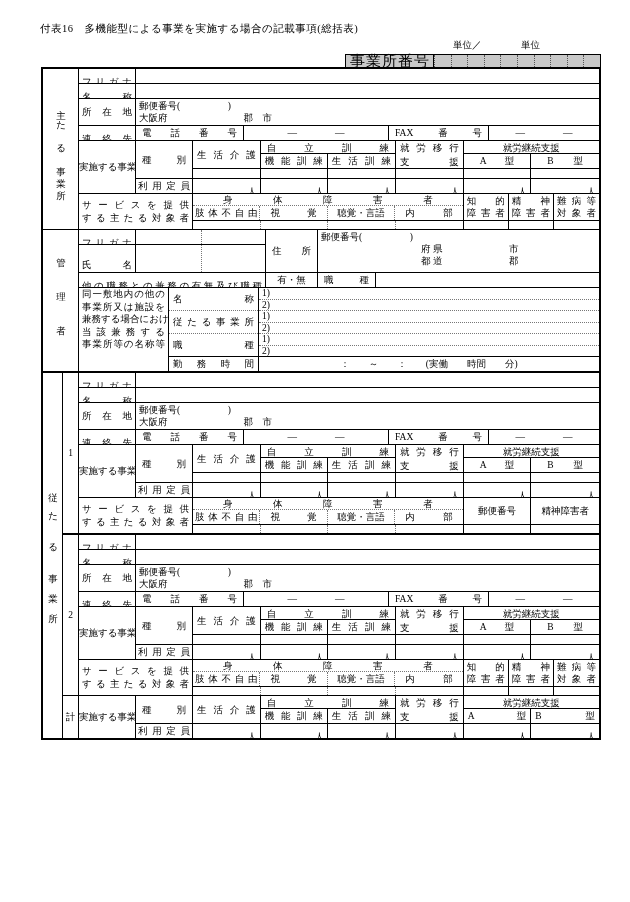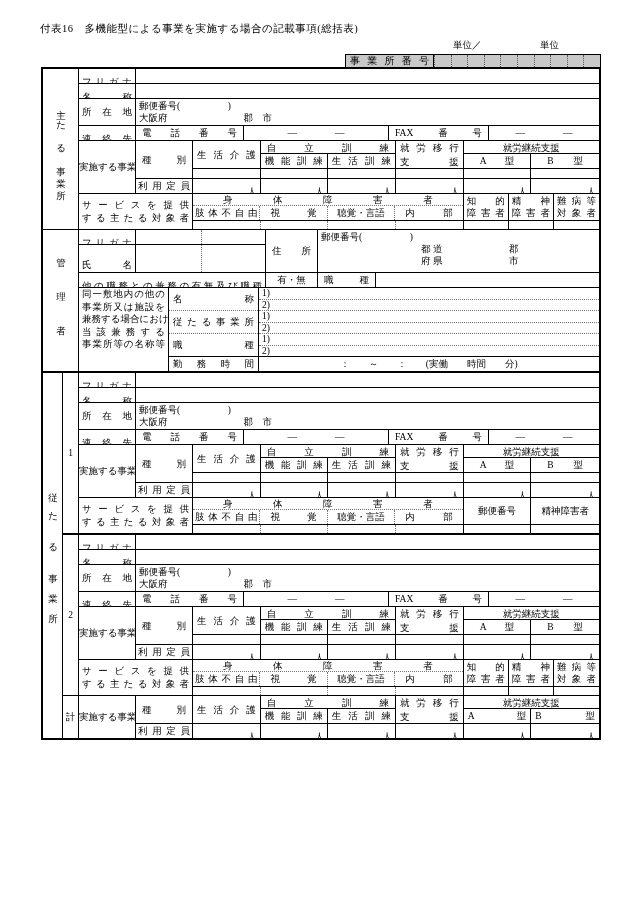--- a/index.html
+++ b/index.html
@@ -2,26 +2,26 @@
 <html><head>
 <meta charset="utf-8">
 <style>
 *{margin:0;padding:0;box-sizing:border-box}
 html,body{width:630px;height:902px;background:#fff;color:#000;
   font-family:"Liberation Serif","DejaVu Serif",serif;font-size:9.5px;position:relative}
 .abs{position:absolute}
 #title{left:40px;top:22px;font-size:10.5px;letter-spacing:.5px}
 .unit{font-size:9.5px}
 #unitL{left:453px;top:39px}
-#unitR{left:540px;top:39px}
+#unitR{left:521px;top:39px}
 
 #onbar{left:345px;top:54px;width:256px;height:14px;background:#c9c9c9;
   border:1px solid #000;display:flex}
 #onbar .lbl{width:88px;border-right:1px solid #000;text-align:justify;text-align-last:justify;
-  padding:0 4px;line-height:12px;font-size:10px}
+  padding:0 4px;line-height:12px;font-size:15px}
 #onbar .cell{flex:1;border-left:1px dotted #555}
 #onbar .cell:first-of-type{border-left:none}
 
 #table{left:41px;top:67px;width:560px;border:2px solid #000;display:flex;flex-direction:column;background:#fff}
 .row{display:flex;align-items:stretch}
 .col{display:flex;flex-direction:column}
 .grow{flex:1 1 auto;min-width:0}
 .cl{overflow:hidden;white-space:nowrap;font-size:9.5px}
 .r{border-right:1px solid #000}
 .rd{border-right:1px dotted #777}
@@ -213,22 +213,22 @@
         <div class="col r w130" style="position:relative">
           <div class="cl bb hl15"></div>
           <div class="cl hl28 grow"></div>
           <div style="position:absolute;left:50%;top:0;bottom:0;border-left:1px dotted #777"></div>
         </div>
         <div class="cl r w52 ctrv px6">
             <span class="j" style="width:100%">住所</span>
           </div>
         <div class="cl grow addr">
           <div>郵便番号(　　　　　)</div>
+          <div style="padding-left:100px">府 県　　　　　　　市</div>
           <div style="padding-left:100px">都 道　　　　　　　郡</div>
-          <div style="padding-left:100px">府 県　　　　　　　市</div>
         </div>
       </div>
       <div class="row bb">
         <div class="cl r w187 j px3 hl14">他の職務との兼務の有無及び職種</div>
         <div class="cl r w52 cc hl14">有・無</div>
         <div class="cl r w58 j px6 hl14">職種</div>
         <div class="cl grow hl14"></div>
       </div>
       <div class="row" style="height:83px">
         <div class="cl r w90 samelbl">

